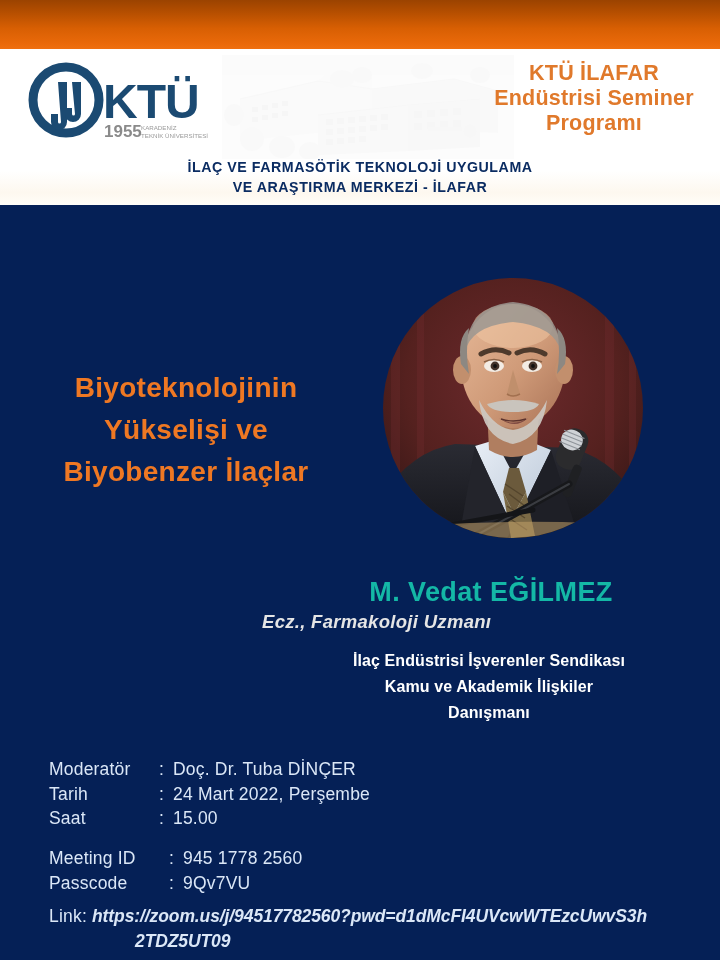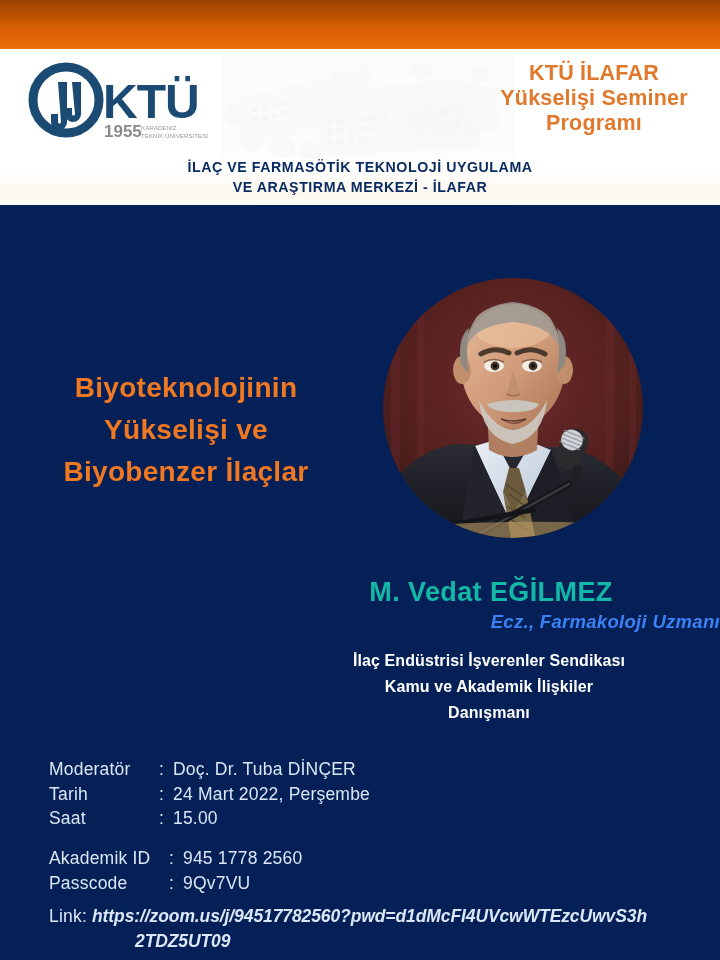--- a/index.html
+++ b/index.html
@@ -68,21 +68,21 @@
   }
 
   
   .speaker-name{
     position:absolute; left:262px; top:372px; width:458px;
     text-align:center; color:#14b8a6;
     font-weight:bold; font-size:27px; letter-spacing:.4px;
   }
   .speaker-role{
     position:absolute; left:262px; top:406px; width:458px;
-    text-align:right; color:#3b82f6;
+    text-align:left; color:#e5e5e5;
     font-weight:bold; font-style:italic; font-size:18.5px;
     letter-spacing:.3px;
   }
   .speaker-affil{
     position:absolute; left:258px; top:443px; width:462px;
     text-align:center; color:#ffffff;
     font-weight:bold; font-size:16px; line-height:26px;
     letter-spacing:.1px;
   }
 
@@ -202,21 +202,21 @@
 
       <g fill="#9a9a9a" font-family="'Liberation Sans', sans-serif" font-size="6.2">
         <text x="113" y="70">KARADENİZ</text>
         <text x="113" y="78">TEKNİK ÜNİVERSİTESİ</text>
       </g>
     </svg>
   </div>
 
   <div class="header-title">
     <div>KTÜ İLAFAR</div>
-    <div>Yükselişi Seminer</div>
+    <div>Endüstrisi Seminer</div>
     <div>Programı</div>
   </div>
 
   <div class="center-name">
     <div>İLAÇ VE FARMASÖTİK TEKNOLOJİ UYGULAMA</div>
     <div>VE ARAŞTIRMA MERKEZİ - İLAFAR</div>
   </div>
 </div>
 
 <div class="body-area">
@@ -344,21 +344,21 @@
     </div>
     <div class="info-row">
       <span class="info-label">Saat</span>
       <span class="info-colon">:</span>
       <span class="info-value">15.00</span>
     </div>
   </div>
 
   <div class="zoom-block">
     <div class="info-row">
-      <span class="info-label">Akademik ID</span>
+      <span class="info-label">Meeting ID</span>
       <span class="info-colon">:</span>
       <span class="info-value">945 1778 2560</span>
     </div>
     <div class="info-row">
       <span class="info-label">Passcode</span>
       <span class="info-colon">:</span>
       <span class="info-value">9Qv7VU</span>
     </div>
     <div class="link-row">
       <span class="link-label">Link:</span>

